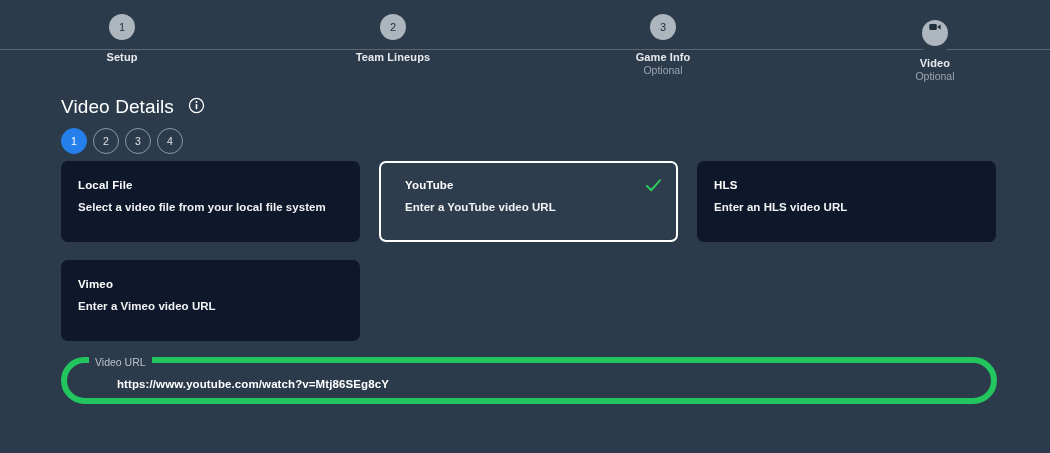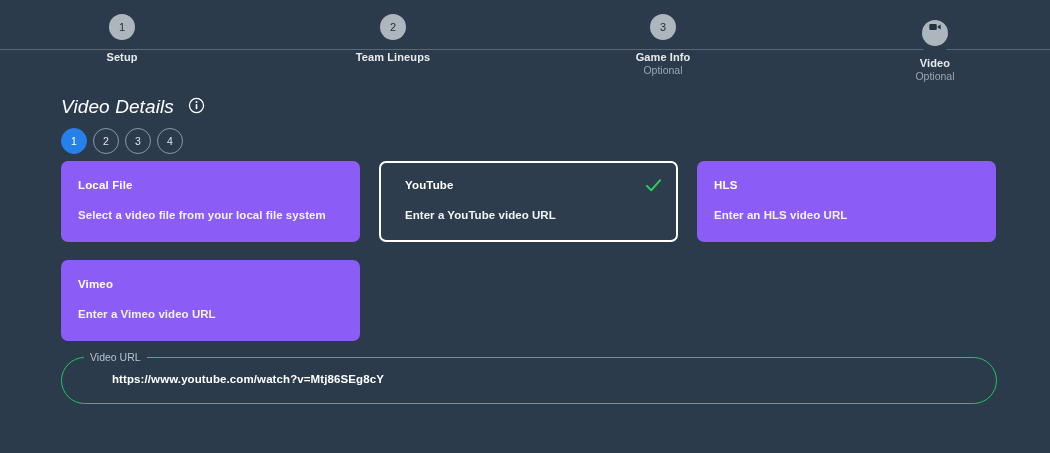--- a/index.html
+++ b/index.html
@@ -90,21 +90,20 @@
     display: flex;
     align-items: center;
     gap: 14px;
   }
 
   .section-title {
     font-size: 19px;
     font-weight: normal;
     color: #ffffff;
     letter-spacing: 0.1px;
-    font-style: italic;
   }
 
   .info-icon { display: block; }
 
   
   .pager {
     position: absolute;
     left: 61px;
     top: 128px;
     display: flex;
@@ -137,21 +136,21 @@
     top: 161px;
     width: 936px;
     display: grid;
     grid-template-columns: repeat(3, 299px);
     grid-auto-rows: 81px;
     column-gap: 19px;
     row-gap: 18px;
   }
 
   .card {
-    background: #8b5cf6;
+    background: #0f172a;
     border: 2px solid transparent;
     border-radius: 7px;
     padding: 16px 15px 0 15px;
     position: relative;
     cursor: pointer;
   }
 
   .card.selected {
     background: #2e3d4e;
     border-color: #ffffff;
@@ -159,41 +158,41 @@
   }
 
   .card-title {
     font-size: 11.5px;
     font-weight: bold;
     color: #ffffff;
     letter-spacing: 0.15px;
   }
 
   .card-desc {
-    margin-top: 18px;
+    margin-top: 10px;
     font-size: 11.5px;
     font-weight: bold;
     color: #f0f2f4;
     letter-spacing: 0.05px;
   }
 
   .check-icon {
     position: absolute;
     right: 13px;
     top: 13px;
   }
 
   
   .urlfield {
     position: absolute;
     left: 61px;
     top: 357px;
     width: 936px;
     height: 47px;
-    border: 1px solid #22c55e;
+    border: 6px solid #22c55e;
     border-radius: 24px;
     background: transparent;
     cursor: text;
   }
 
   .urlfield-legend {
     position: absolute;
     left: 22px;
     top: -7px;
     background: #2c3b4c;

